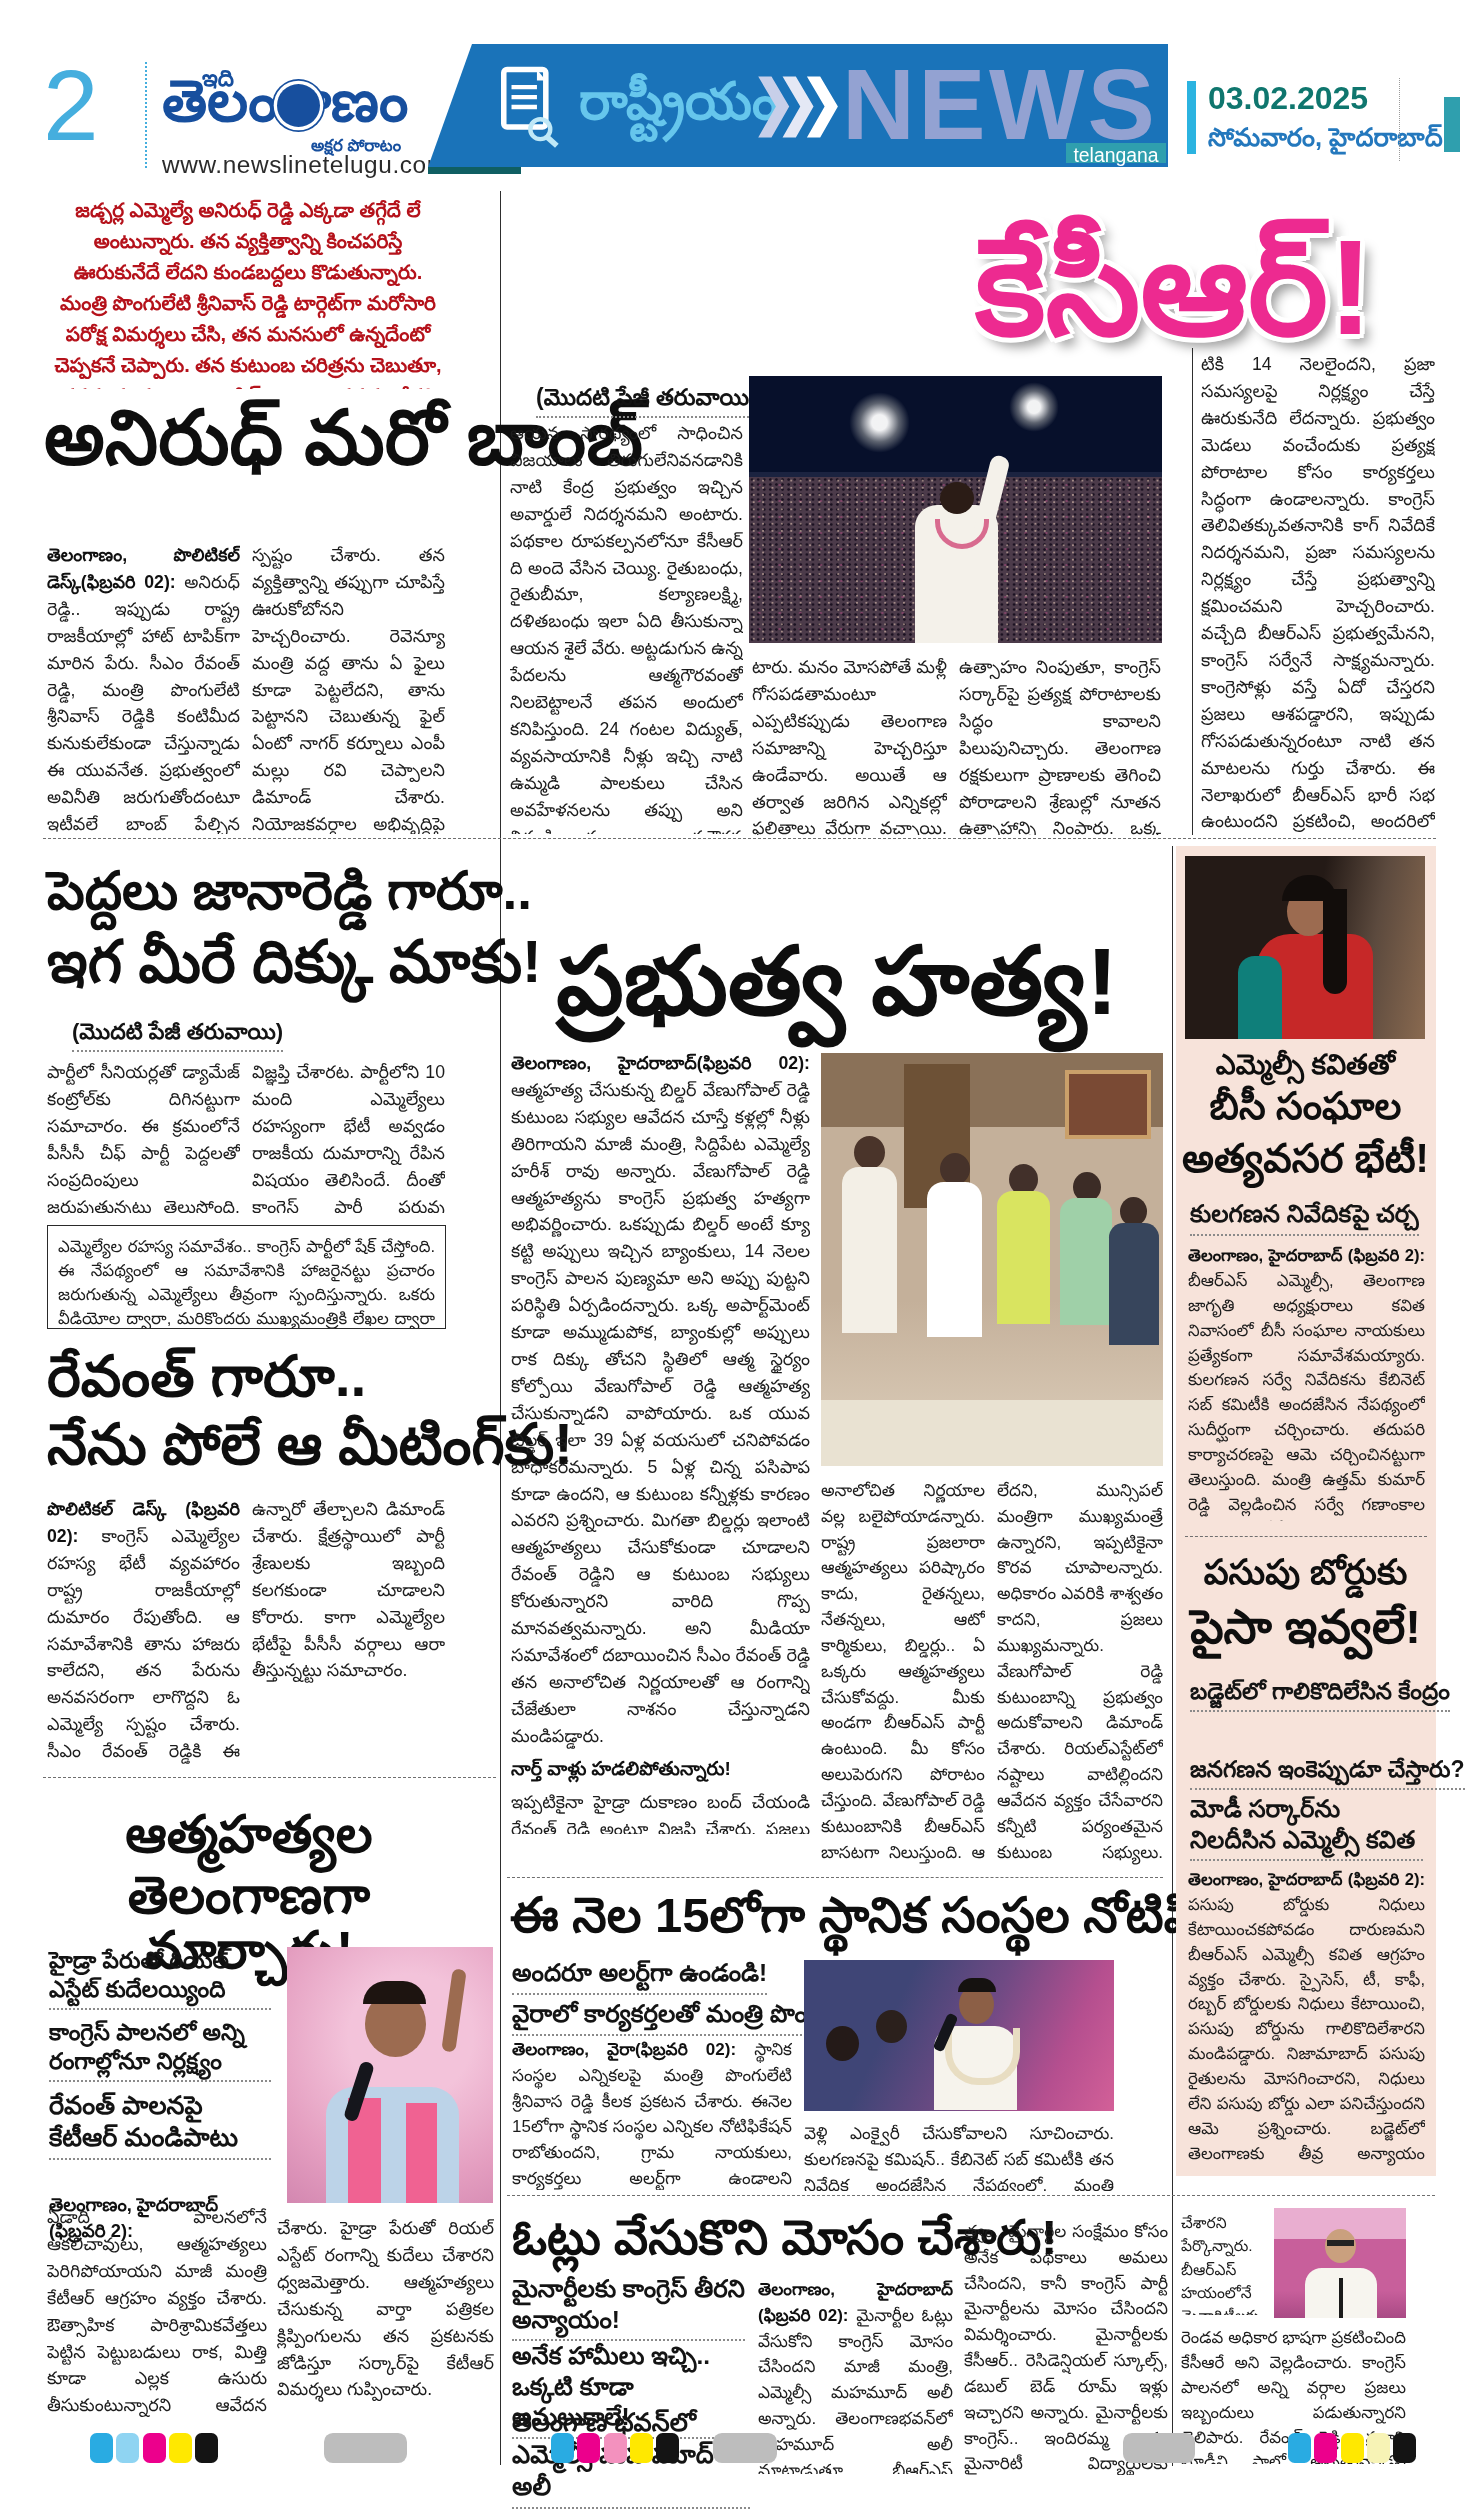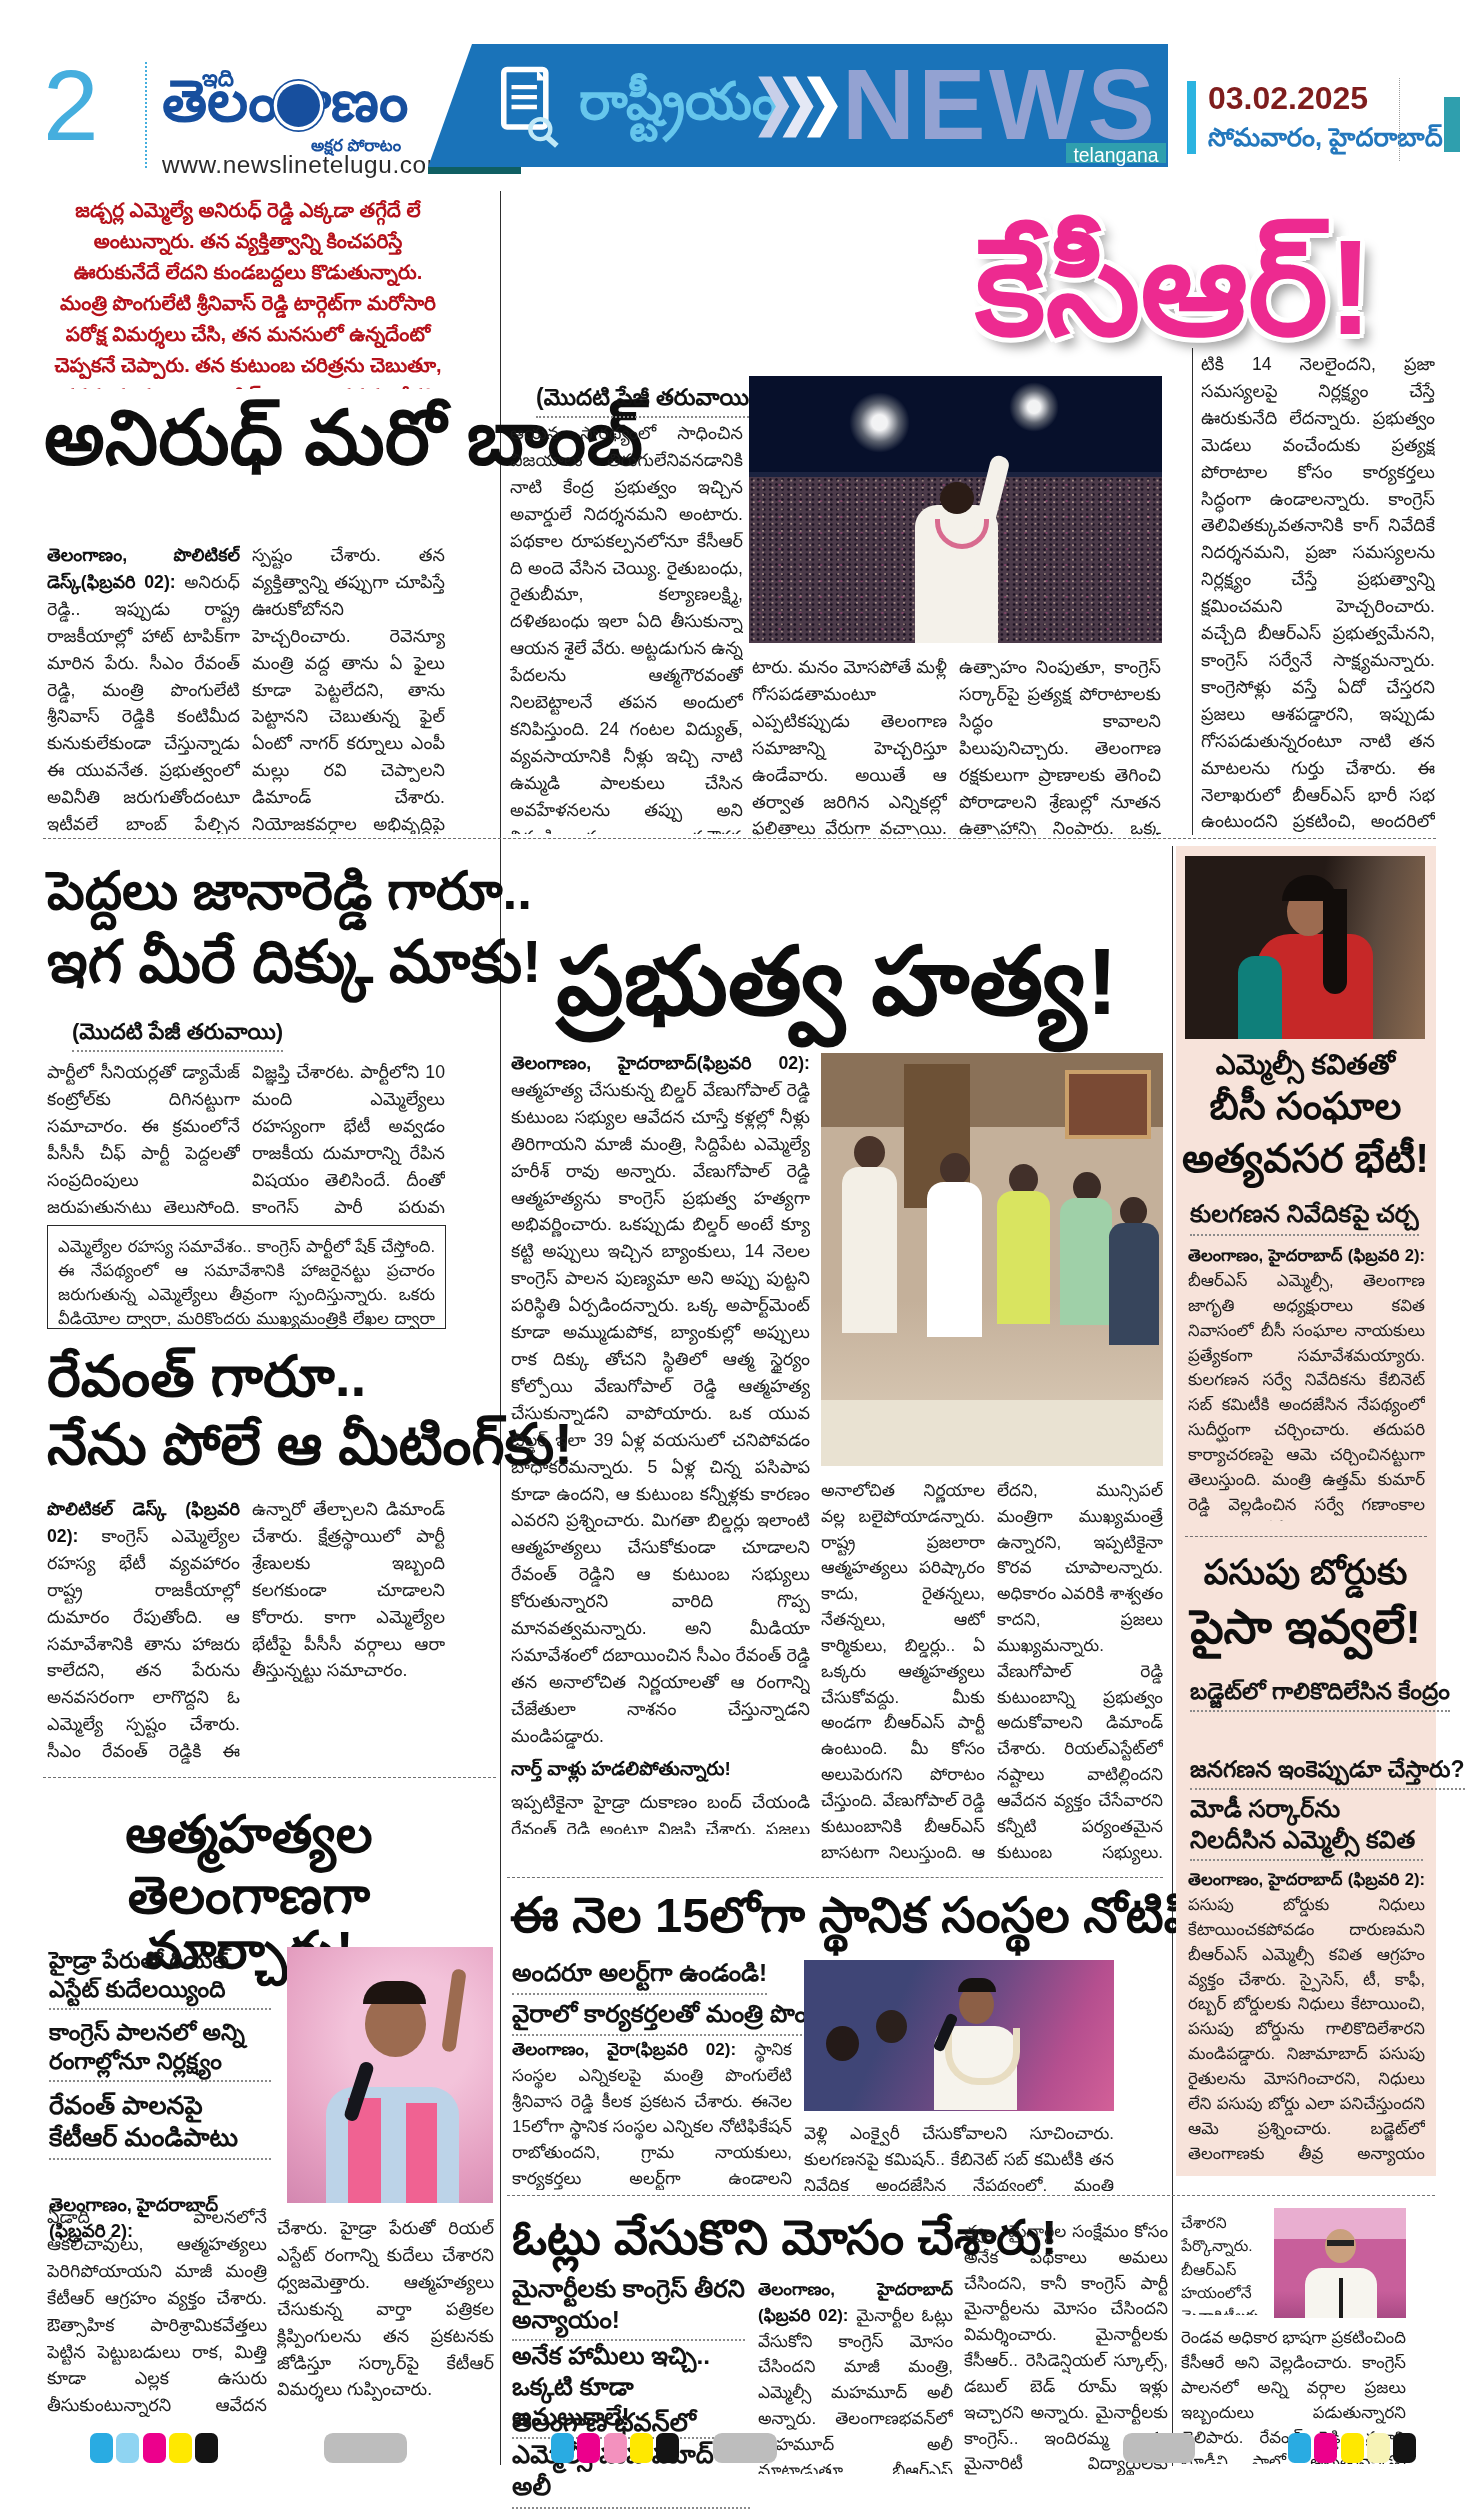--- a/index.html
+++ b/index.html
@@ -66,21 +66,21 @@
       <polygon points="2,5 18,32 2,60 14,60 30,32 14,5" fill="#c7cfe9"></polygon>
       <polygon points="24,5 40,32 24,60 36,60 52,32 36,5" fill="#e4e8f5"></polygon>
       <polygon points="46,5 62,32 46,60 58,60 74,32 58,5" fill="#ffffff"></polygon>
     </svg>
     <div class="abs nowrap" style="left:414px;top:10px;font-size:101px;font-weight:800;color:#93a2d2;letter-spacing:3.3px;line-height:1;">NEWS</div>
     <div class="abs ctr" style="left:638px;top:99px;width:100px;height:20px;background:#2f9fae;color:#ffffff;font-size:19.4px;line-height:24.4px;">telangana</div>
   </div>
   <div class="abs" style="left:428px;top:167px;width:93px;height:7.2px;background:#0f5f63;"></div>
 
   <div class="abs" style="left:1187px;top:81px;width:8.9px;height:73px;background:#2bb3e0;"></div>
-  <div class="abs nowrap" style="left:1208px;top:80px;font-size:32px;font-weight:bold;color:#7f1d1d;">03.02.2025</div>
+  <div class="abs nowrap" style="left:1208px;top:80px;font-size:32px;font-weight:bold;color:#0f766e;">03.02.2025</div>
   <div class="abs nowrap" style="left:1208px;top:123px;font-size:25.5px;font-weight:bold;color:#2478bd;">సోమవారం, హైదరాబాద్</div>
   <div class="abs" style="left:1399px;top:78px;height:83px;border-left:1.7px dotted #9a9a9a;"></div>
   <div class="abs" style="left:1444px;top:97px;width:15.5px;height:55px;background:#2f9fae;"></div>
 
   <div class="abs vrule" style="left:500px;top:191px;height:2274px;"></div>
   <div class="abs vrule" style="left:1192px;top:348px;height:487px;"></div>
   <div class="abs vrule" style="left:1172px;top:846px;height:1620px;"></div>
   <div class="abs hdash" style="left:43px;top:838px;width:1393px;"></div>
   <div class="abs hdash" style="left:43px;top:1777px;width:453px;"></div>
   <div class="abs hdash" style="left:507px;top:1877px;width:656px;"></div>

